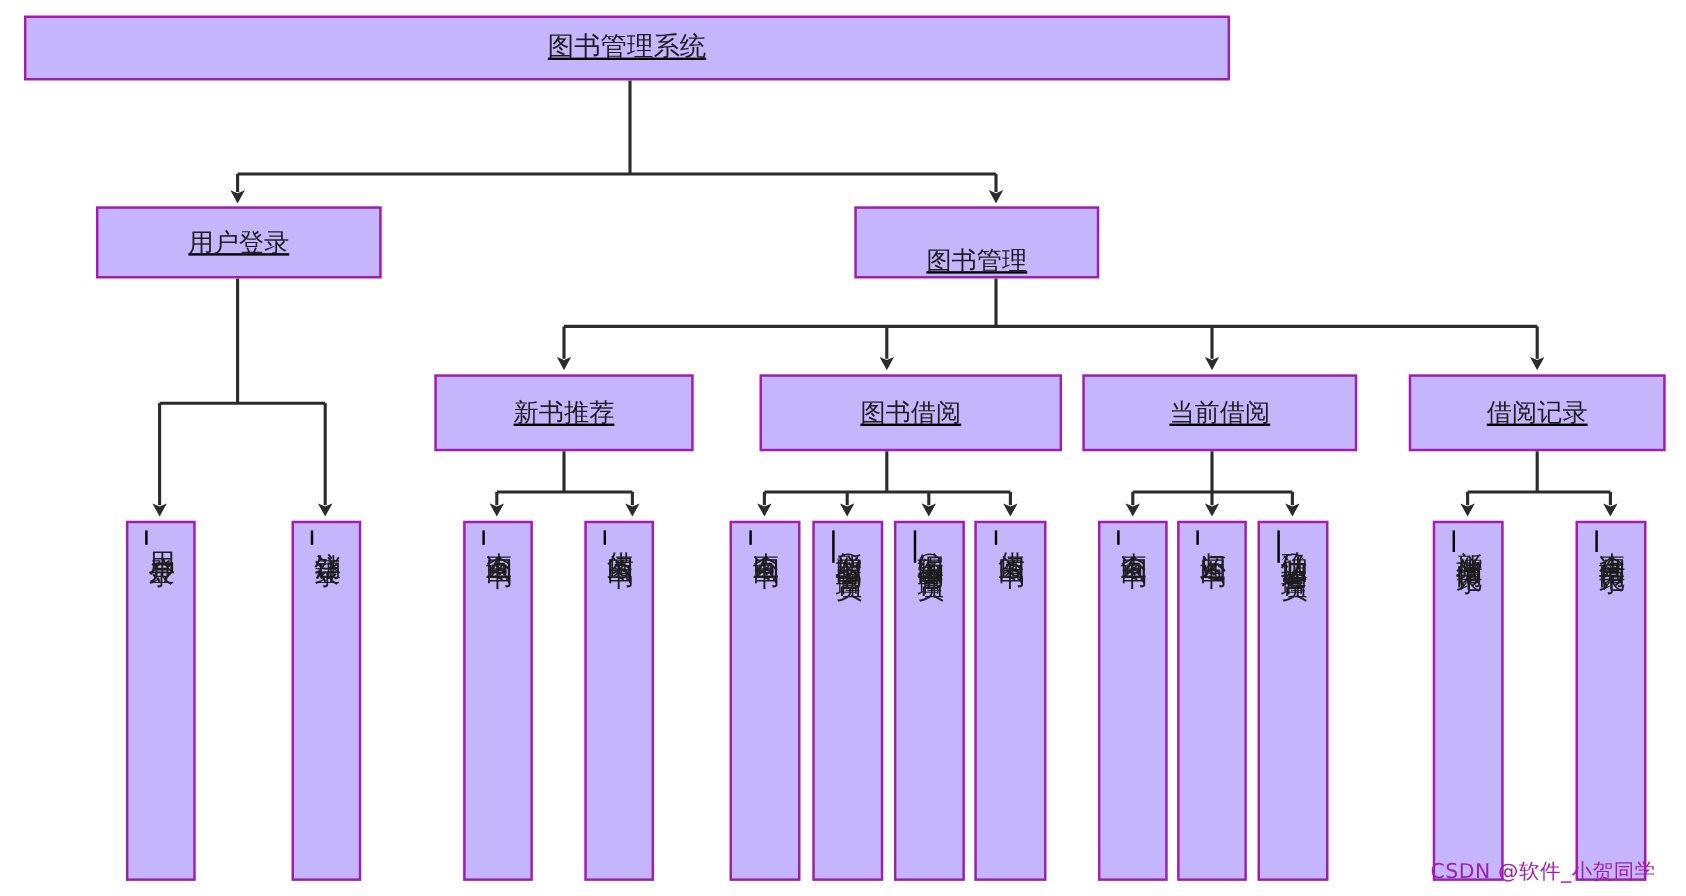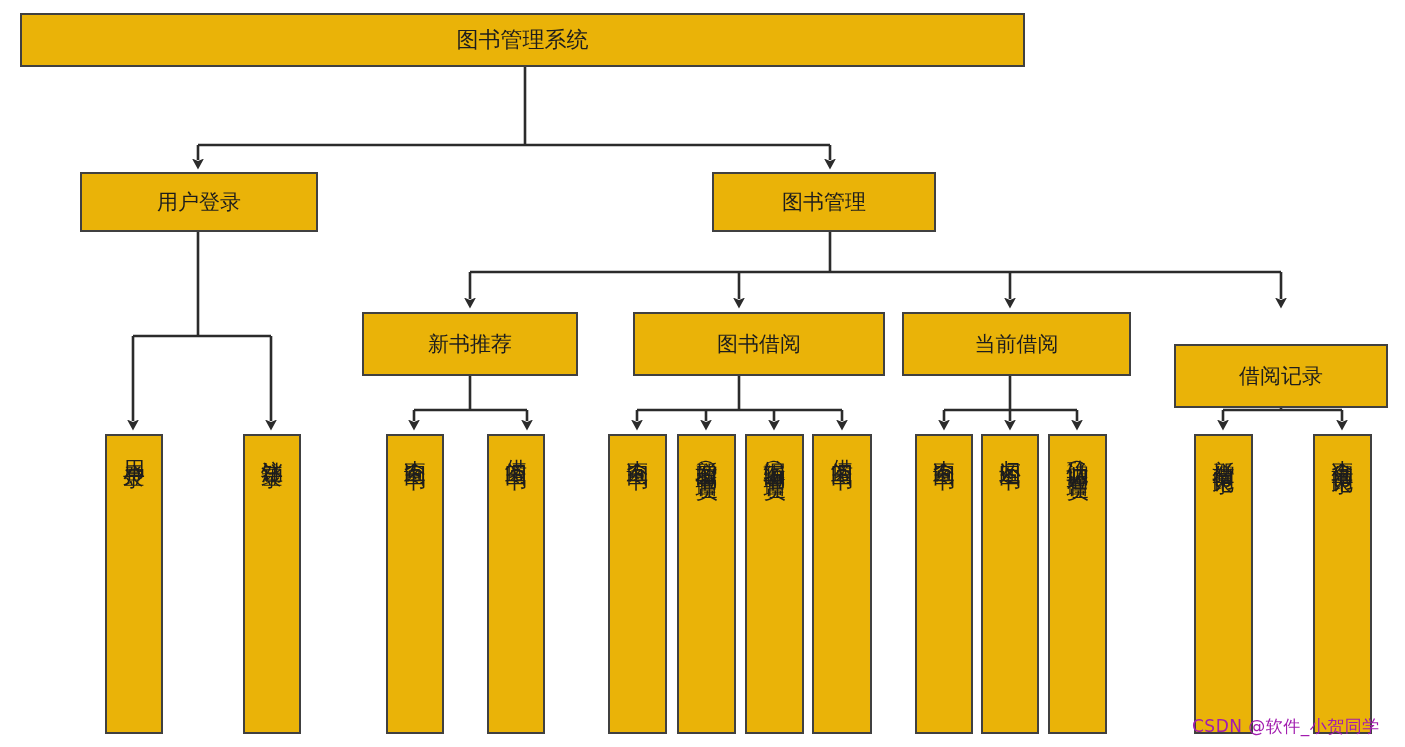--- a/index.html
+++ b/index.html
@@ -22,26 +22,27 @@
   svg.edges {
     position: absolute;
     left: 0;
     top: 0;
     width: 1405px;
     height: 747px;
   }
   .node {
     position: absolute;
     box-sizing: border-box;
-    background: #eab308;
-    border: 2px solid #404040;
+    background: #c4b5fd;
+    border: 2px solid #a21caf;
     display: flex;
     align-items: center;
     justify-content: center;
     overflow: hidden;
+    text-decoration: underline;
   }
   .node-label {
     color: #1d1d1d;
     text-align: center;
     line-height: 1.18;
     white-space: pre;
   }
   .node.horizontal .node-label {
     font-size: 21px;
   }
@@ -123,34 +124,34 @@
     </g>
   </svg>
 
   <div class="node horizontal root" style="left:20px; top:13px; width:1005px; height:54px;">
     <span class="node-label">图书管理系统</span>
   </div>
 
   <div class="node horizontal" style="left:80px; top:172px; width:238px; height:60px;">
     <span class="node-label">用户登录</span>
   </div>
-  <div class="node horizontal" style="left:712px; top:172px; width:224px; height:60px;">
+  <div class="node horizontal" style="left:712px; top:172px; width:204px; height:60px;align-items:flex-end;">
     <span class="node-label">图书管理</span>
   </div>
 
   <div class="node horizontal" style="left:362px; top:312px; width:216px; height:64px;">
     <span class="node-label">新书推荐</span>
   </div>
   <div class="node horizontal" style="left:633px; top:312px; width:252px; height:64px;">
     <span class="node-label">图书借阅</span>
   </div>
   <div class="node horizontal" style="left:902px; top:312px; width:229px; height:64px;">
     <span class="node-label">当前借阅</span>
   </div>
-  <div class="node horizontal" style="left:1174px; top:312px; width:214px; height:64px;margin-top:32px;">
+  <div class="node horizontal" style="left:1174px; top:312px; width:214px; height:64px;">
     <span class="node-label">借阅记录</span>
   </div>
 
   <div class="node vertical" style="left:105px; top:434px; width:58px; height:300px;">
     <span class="node-label">用户登录</span>
   </div>
   <div class="node vertical" style="left:243px; top:434px; width:58px; height:300px;">
     <span class="node-label">注销登录</span>
   </div>
 

